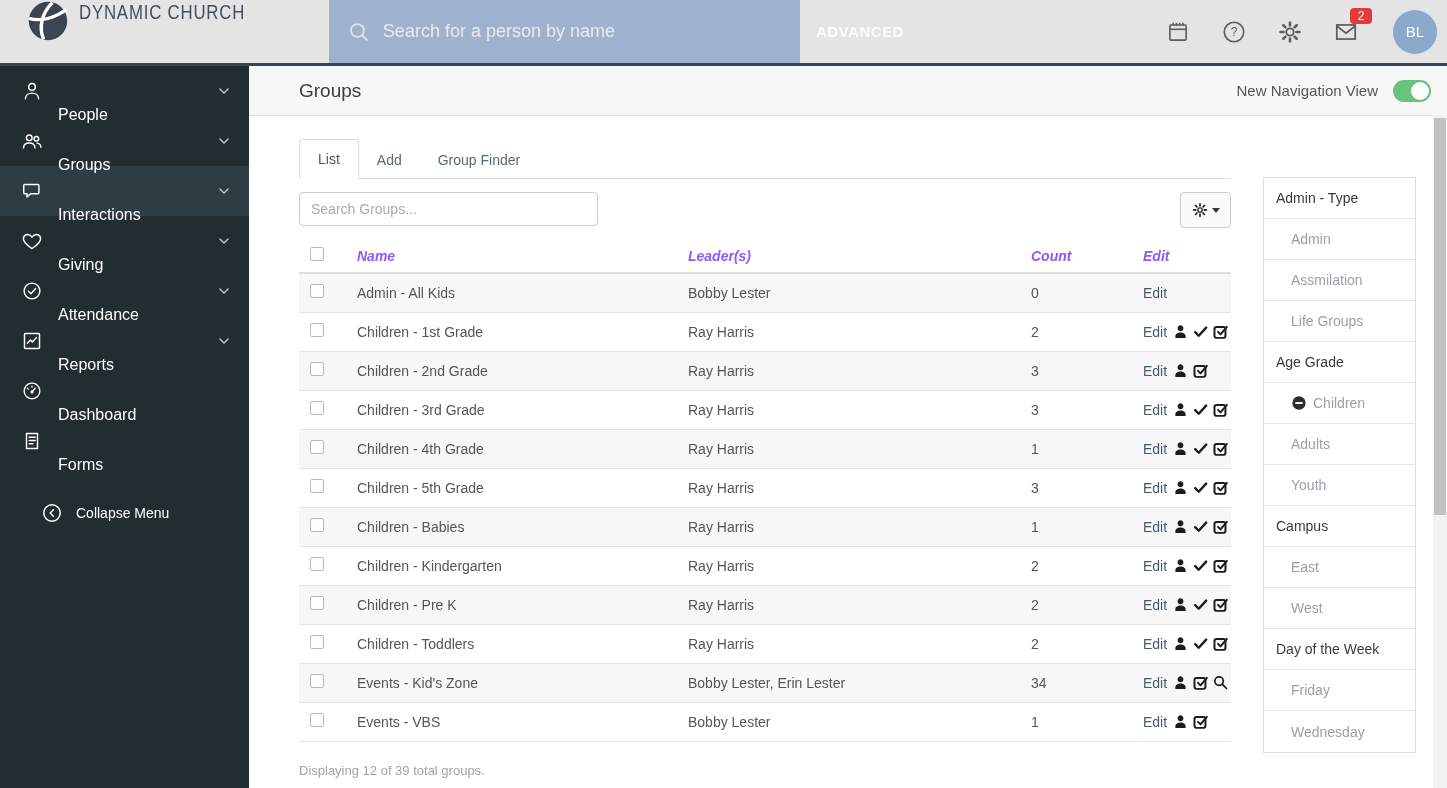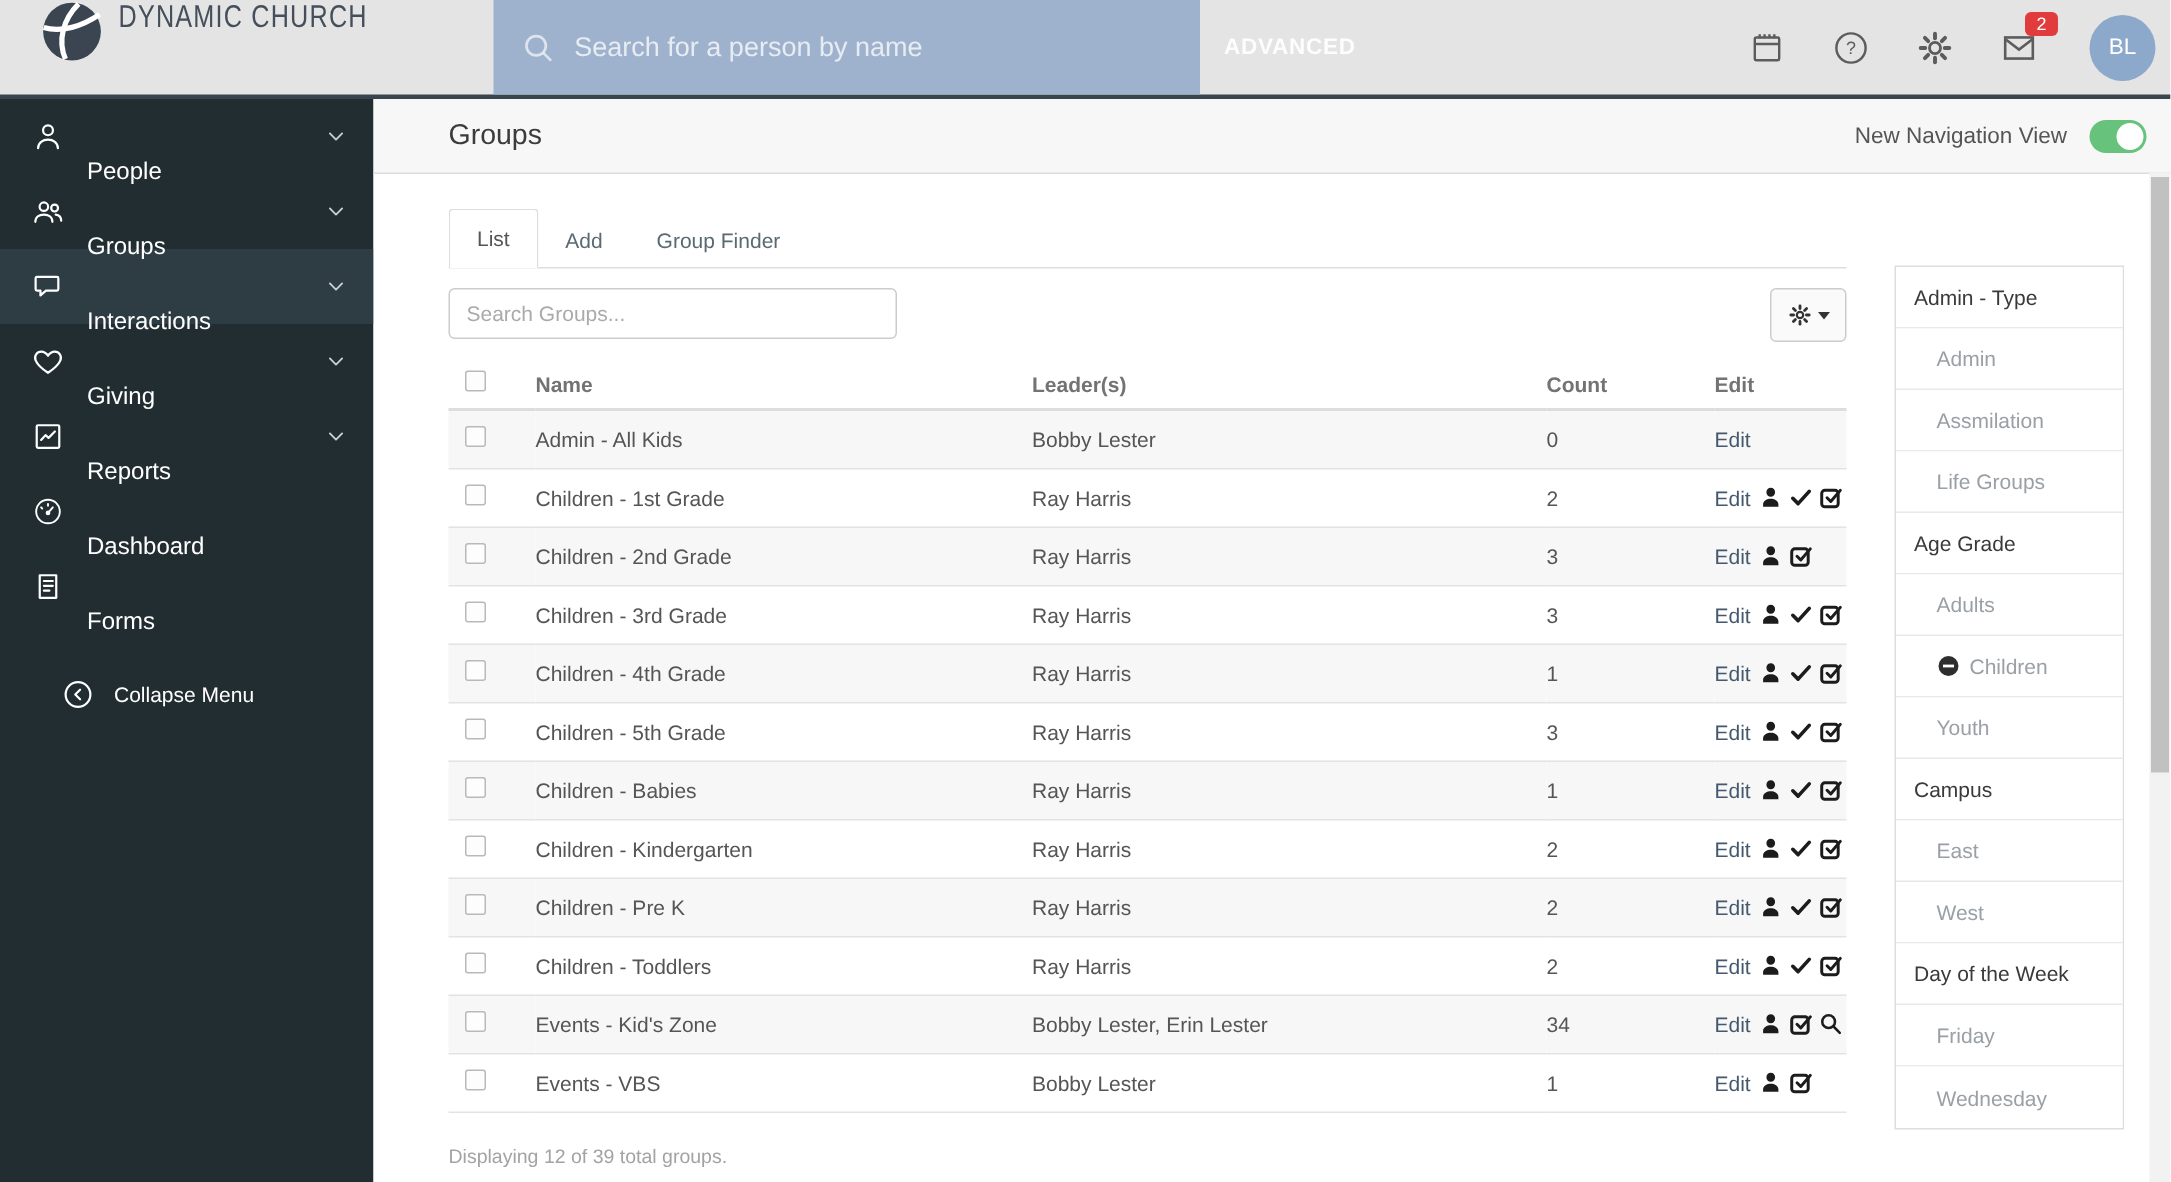--- a/index.html
+++ b/index.html
@@ -50,21 +50,21 @@
   .tab.active { background:#fff; border:1px solid #ddd; border-bottom:1px solid #fff; border-radius:3px 3px 0 0; color:#555; }
 
   .toolbar { position:relative; margin-top:13px; height:36px; }
   .group-search { width:299px; height:34px; border:1px solid #ccc; border-radius:4px; padding:0 11px; font-size:14px; color:#555; outline:none; font-family:inherit; }
   .group-search::placeholder { color:#aaa; }
   .gear-btn { position:absolute; right:0; top:0; width:51px; height:36px; background:#fafafa; border:1px solid #ccc; border-radius:4px; display:flex; align-items:center; justify-content:center; gap:4px; cursor:pointer; }
   .gear-btn svg { width:16px; height:16px; }
   .caret { width:0; height:0; border-left:4px solid transparent; border-right:4px solid transparent; border-top:5px solid #333; }
 
   table.groups { width:932px; border-collapse:collapse; margin-top:13px; table-layout:fixed; }
-  table.groups th { text-align:left; font-size:14px; color:#737373; font-weight:bold; padding:6px 0 8px; border-bottom:2px solid #ddd; }
+  table.groups th { text-align:left; font-size:14px; color:#8b5cf6; font-weight:bold; padding:6px 0 8px; border-bottom:2px solid #ddd;font-style:italic; }
   table.groups td { font-size:14px; color:#555; height:39px; border-bottom:1px solid #e3e3e3; padding:0; }
   tr.stripe td { background:#f7f7f7; }
   .col-check { width:58px; padding-left:11px !important; }
   .col-name  { width:331px; }
   .col-lead  { width:343px; }
   .col-count { width:112px; }
   .col-edit  { width:88px; }
   .cb { width:14px; height:14px; border:1px solid #b9b9b9; border-radius:2px; background:#fdfdfd; display:inline-block; cursor:pointer; }
   .edit-cell { display:flex; align-items:center; gap:3px; }
   .edit-link { color:#44596e; cursor:pointer; margin-right:2px; }
@@ -203,20 +203,34 @@
         <span class="side-label">Giving</span>
         <span class="side-chev">
           <svg viewBox="0 0 24 24" fill="none" stroke="#c8cdd1" stroke-width="2.2" stroke-linecap="round" stroke-linejoin="round">
             <polyline points="5,8.5 12,15.5 19,8.5"></polyline>
           </svg>
         </span>
       </div>
       <div class="side-item">
         <span class="side-icon">
           <svg viewBox="0 0 24 24" fill="none" stroke="#fff" stroke-width="1.6" stroke-linecap="round" stroke-linejoin="round">
+            <circle cx="12" cy="12" r="8.6"></circle>
+            <polyline points="8,12.3 10.8,15 16,9.2"></polyline>
+          </svg>
+        </span>
+        <span class="side-label">Attendance</span>
+        <span class="side-chev">
+          <svg viewBox="0 0 24 24" fill="none" stroke="#c8cdd1" stroke-width="2.2" stroke-linecap="round" stroke-linejoin="round">
+            <polyline points="5,8.5 12,15.5 19,8.5"></polyline>
+          </svg>
+        </span>
+      </div>
+      <div class="side-item">
+        <span class="side-icon">
+          <svg viewBox="0 0 24 24" fill="none" stroke="#fff" stroke-width="1.6" stroke-linecap="round" stroke-linejoin="round">
             <rect x="3.8" y="3.8" width="16.4" height="16.4" rx="1"></rect>
             <polyline points="7,14.5 10.2,11 12.4,13 17,8.3"></polyline>
           </svg>
         </span>
         <span class="side-label">Reports</span>
         <span class="side-chev">
           <svg viewBox="0 0 24 24" fill="none" stroke="#c8cdd1" stroke-width="2.2" stroke-linecap="round" stroke-linejoin="round">
             <polyline points="5,8.5 12,15.5 19,8.5"></polyline>
           </svg>
         </span>
@@ -621,32 +635,32 @@
         <div class="f-item f-sub">
           <span>Assmilation</span>
         </div>
         <div class="f-item f-sub">
           <span>Life Groups</span>
         </div>
         <div class="f-item f-cat">
           <span>Age Grade</span>
         </div>
         <div class="f-item f-sub">
-          <span>Adults</span>
-        </div>
-        <div class="f-item f-sub">
           <span class="mc">
             <svg viewBox="0 0 24 24">
               <circle cx="12" cy="12" r="10" fill="#2e2e2e"></circle>
               <rect x="6.5" y="10.6" width="11" height="2.8" fill="#fff"></rect>
             </svg>
           </span>
           <span>Children</span>
         </div>
         <div class="f-item f-sub">
+          <span>Adults</span>
+        </div>
+        <div class="f-item f-sub">
           <span>Youth</span>
         </div>
         <div class="f-item f-cat">
           <span>Campus</span>
         </div>
         <div class="f-item f-sub">
           <span>East</span>
         </div>
         <div class="f-item f-sub">
           <span>West</span>

